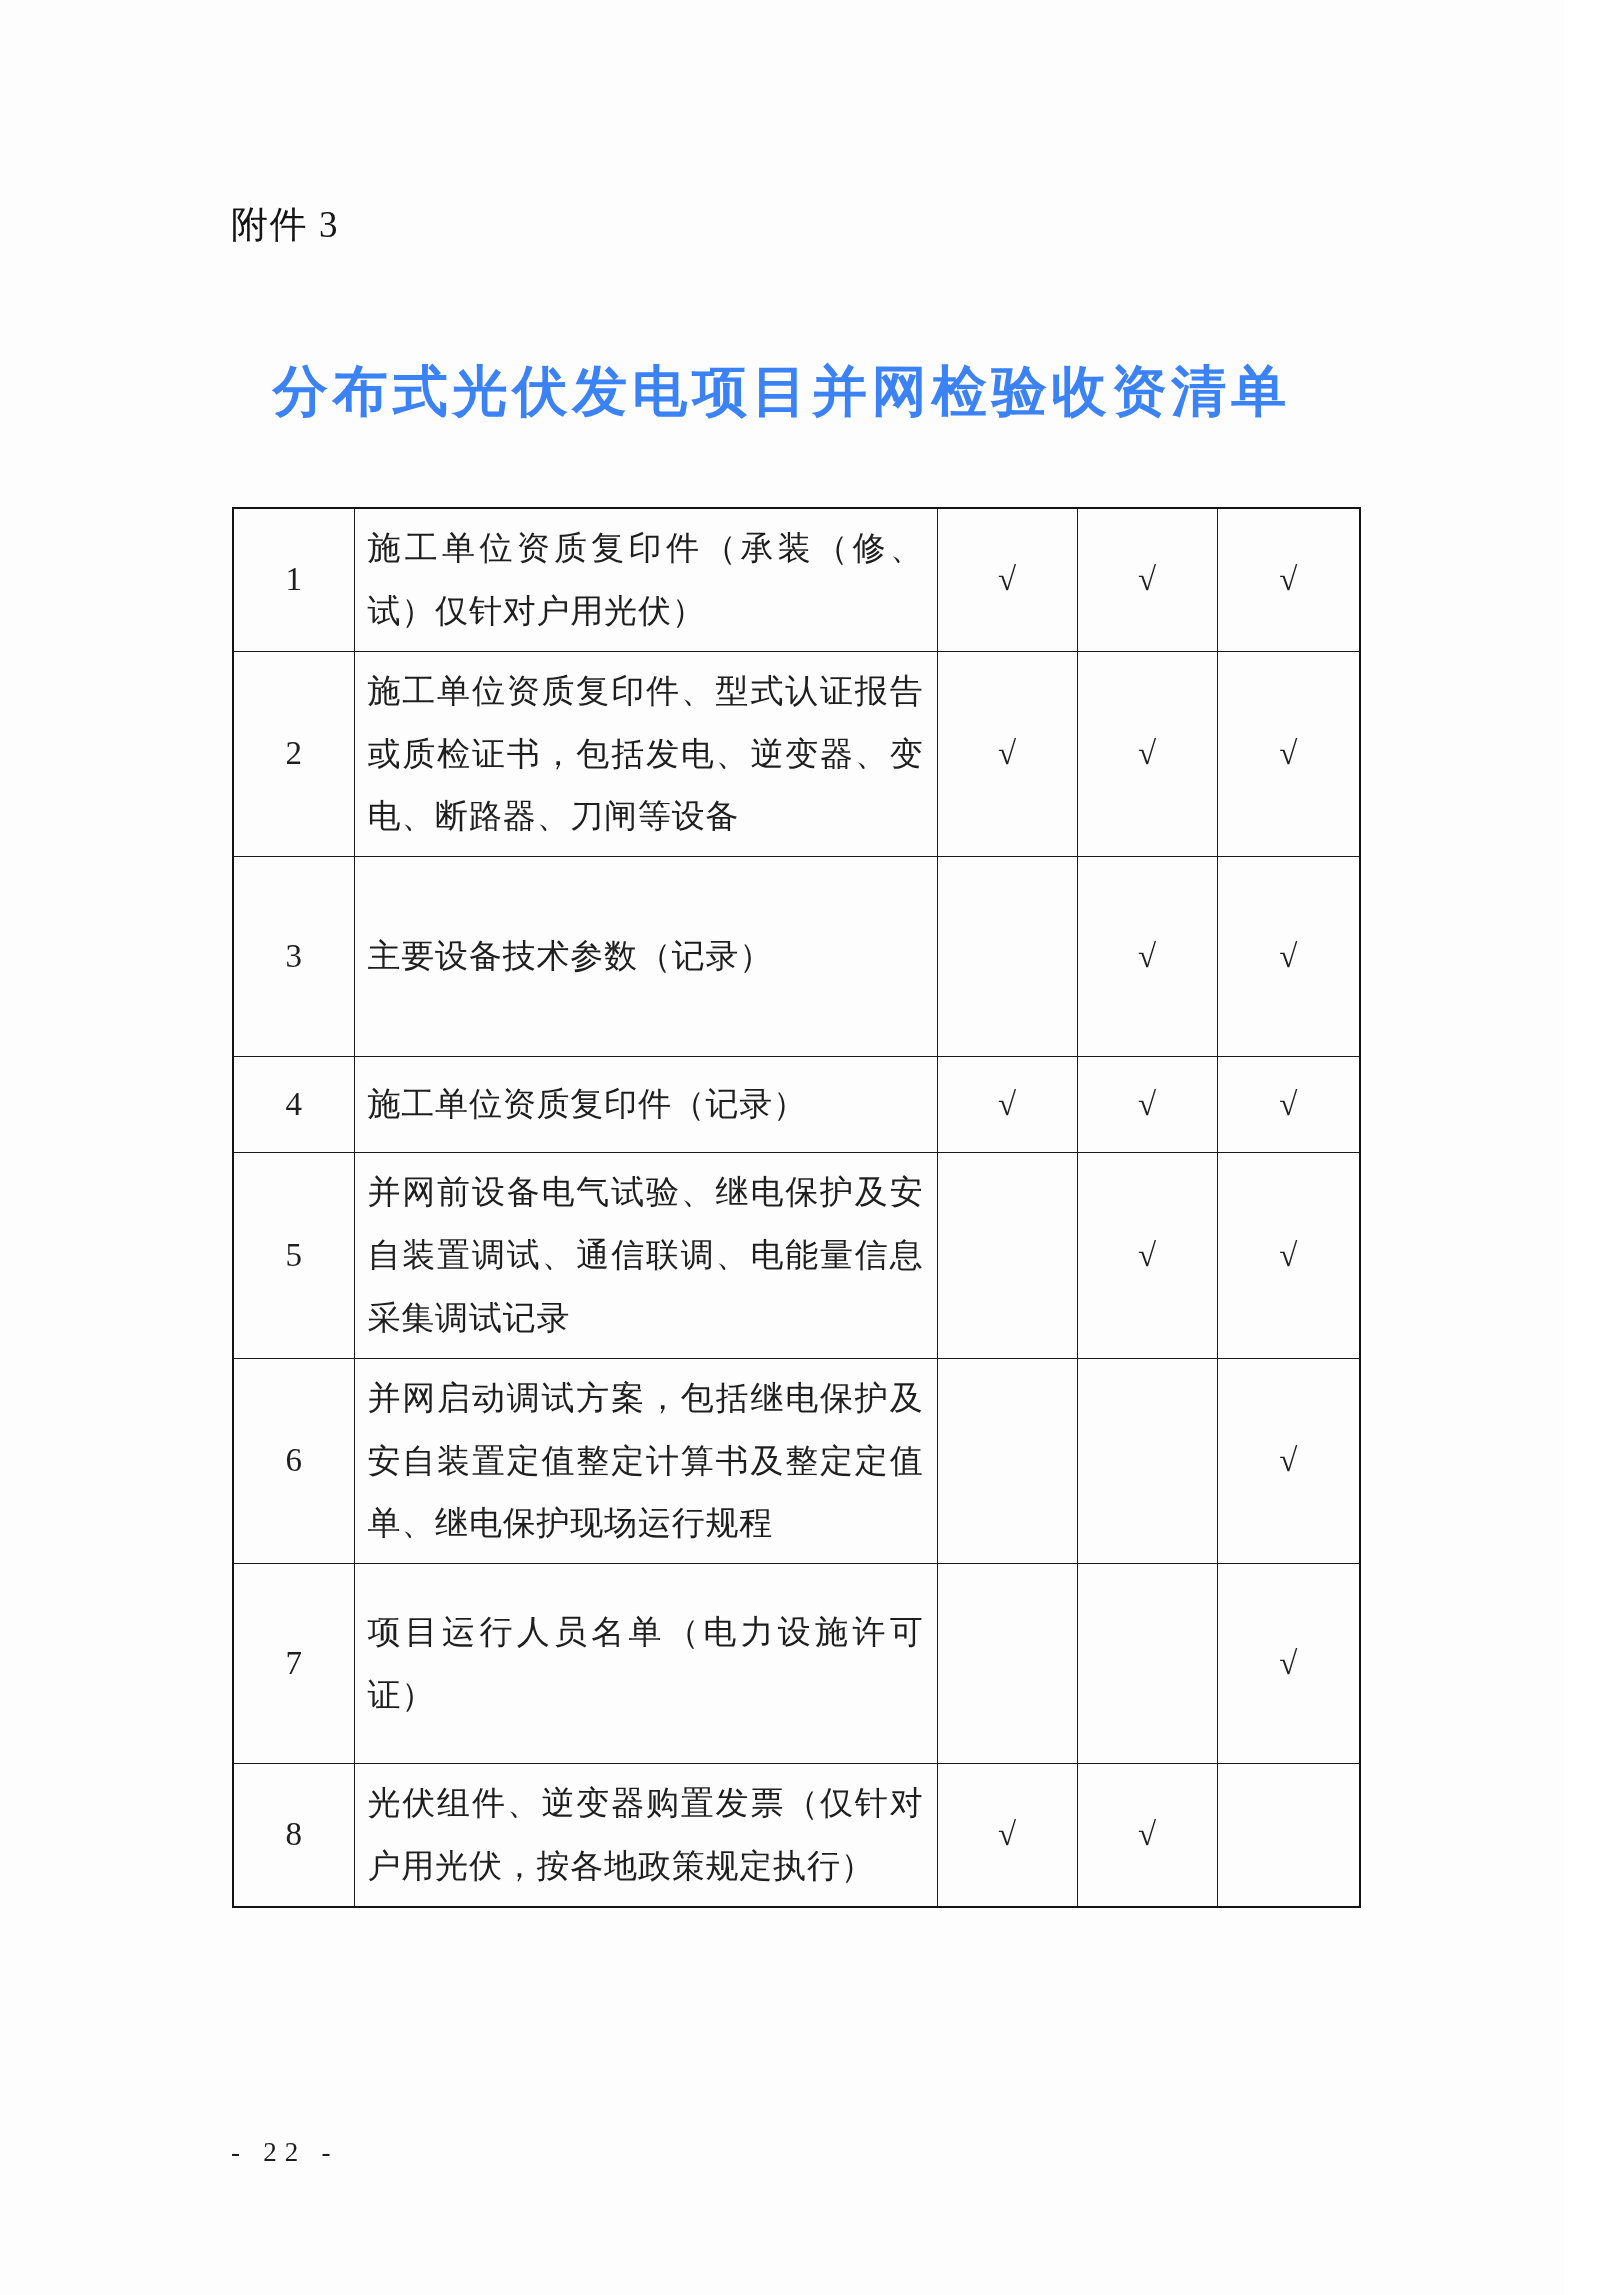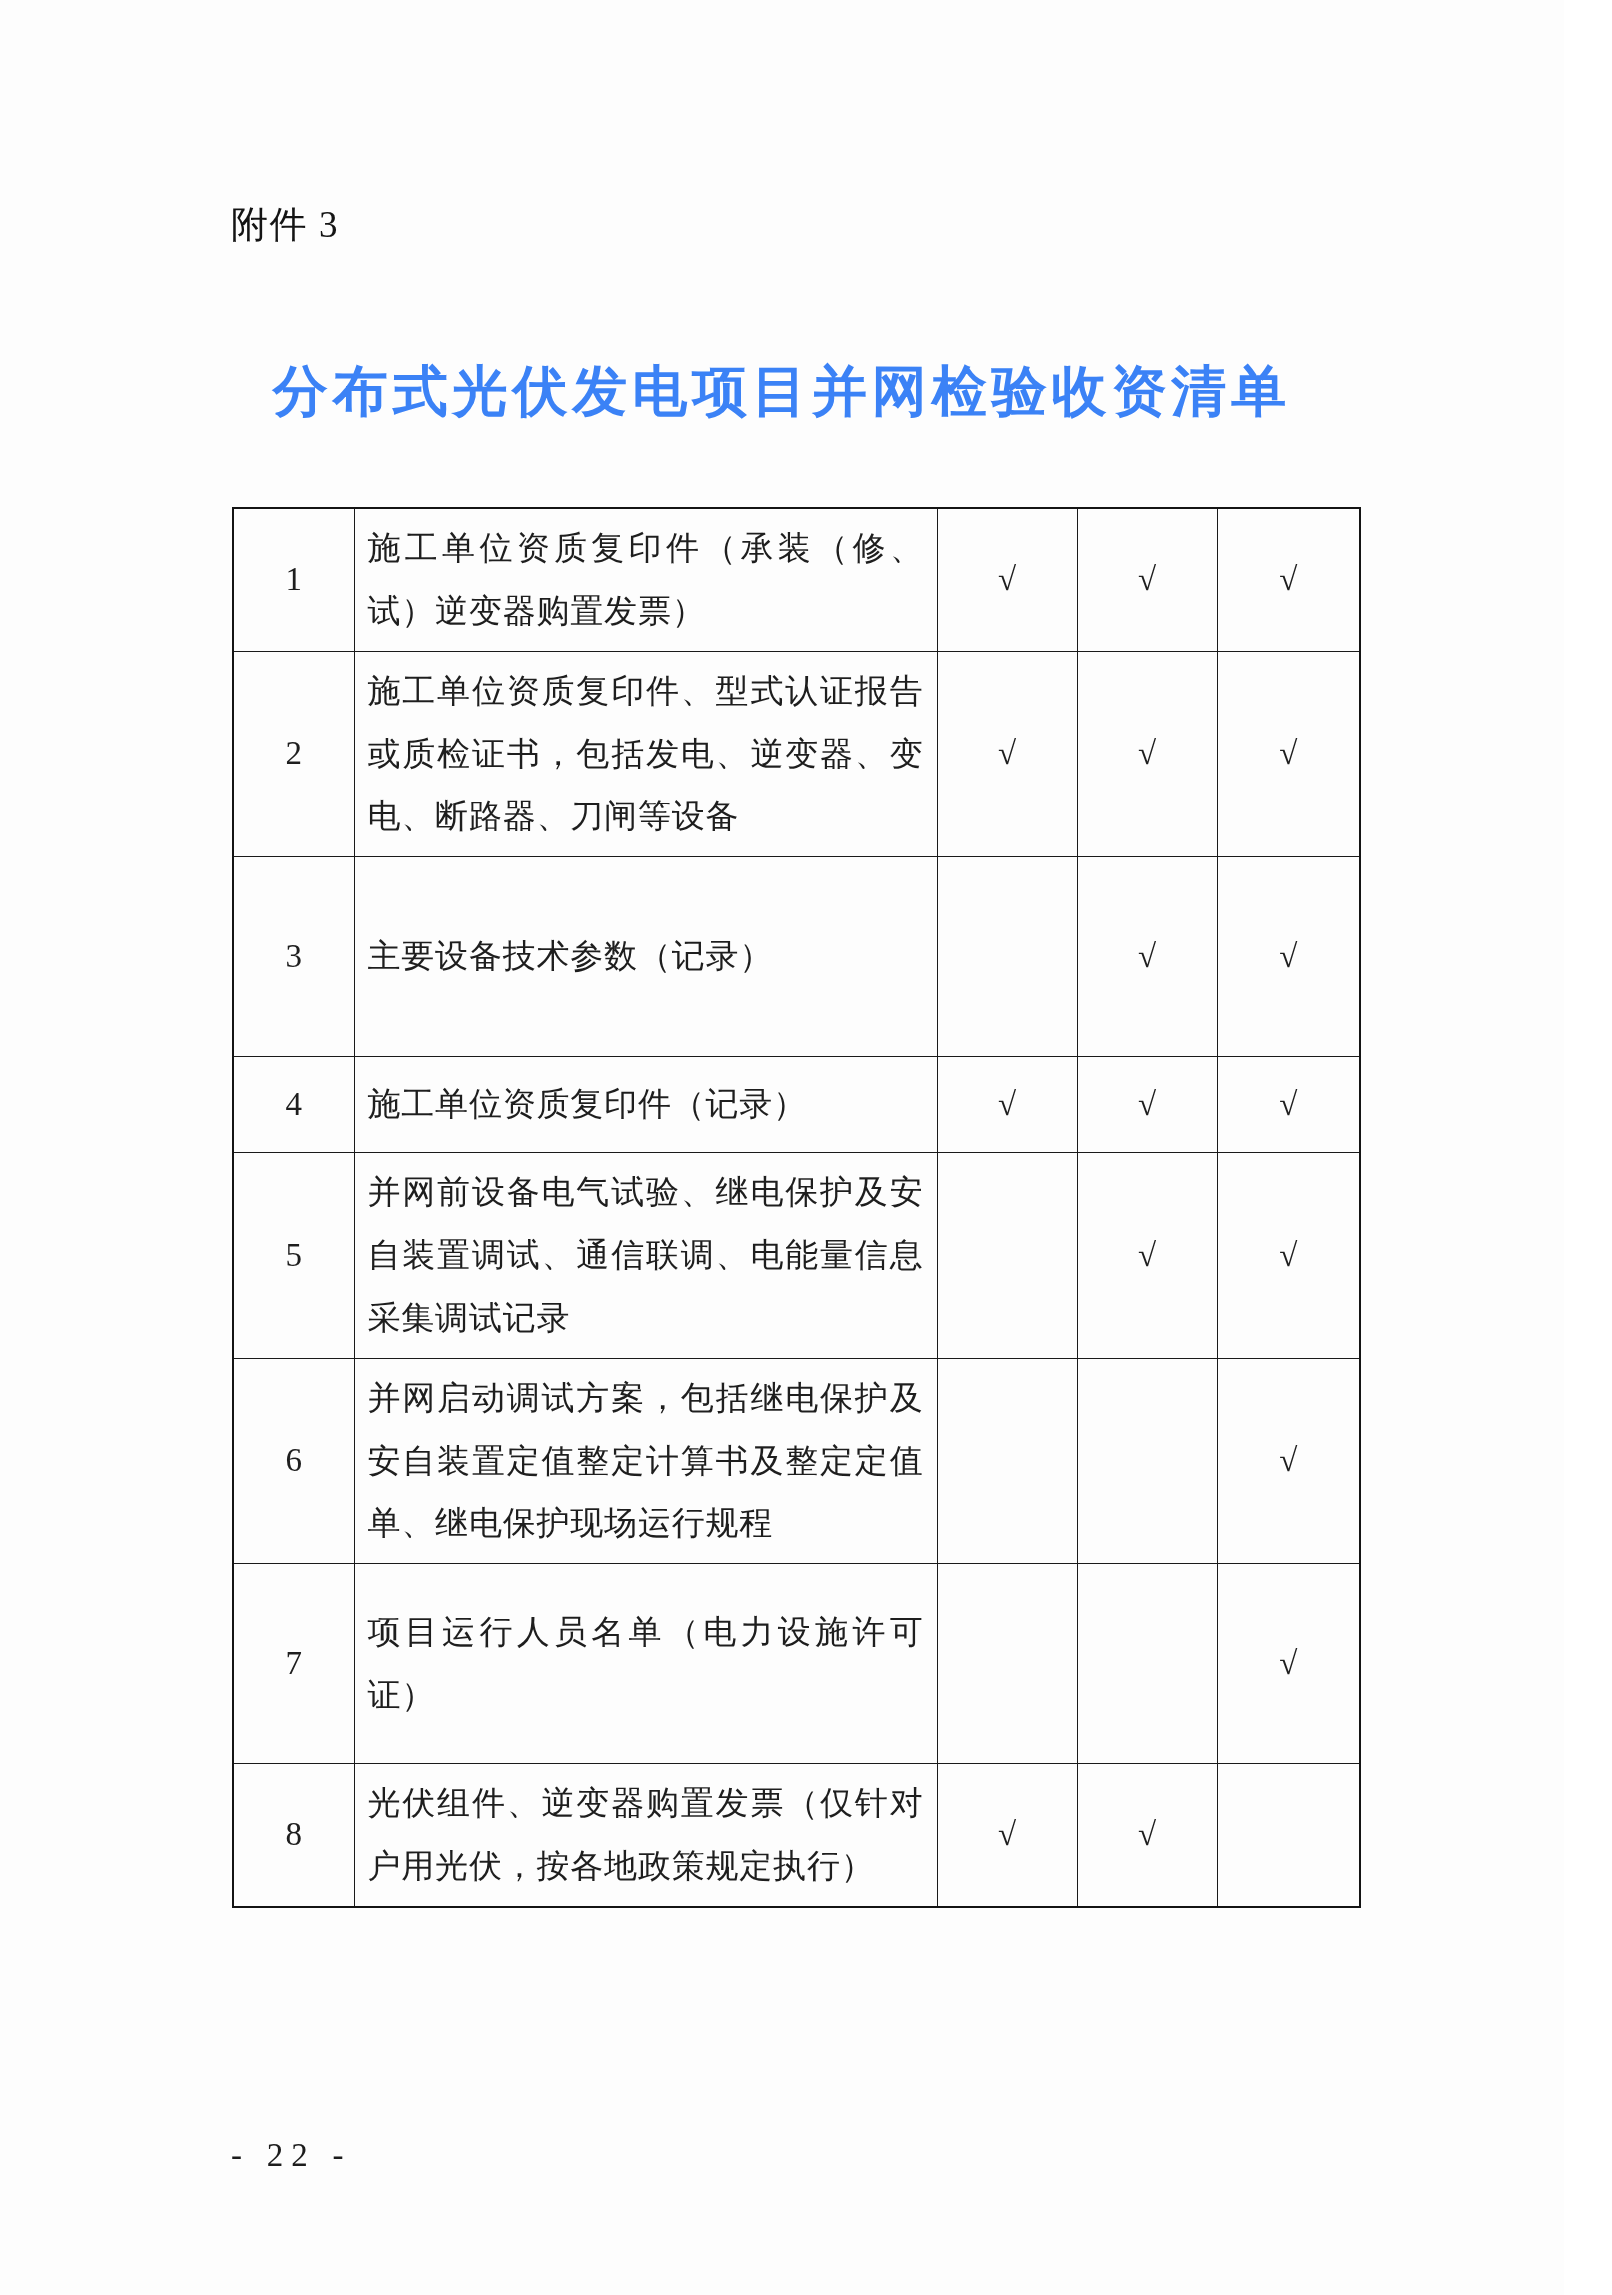--- a/index.html
+++ b/index.html
@@ -94,21 +94,21 @@
   .hdr-volt {
     font-weight: 700;
     font-size: 32px;
     letter-spacing: 0.8px;
   }
   .hl { display: block; }
   .pagenum {
     position: absolute;
     left: 231px;
     top: 2137px;
-    font-size: 33px;
+    font-size: 27px;
     letter-spacing: 8.2px;
     color: #1c1c1c;
   }
 </style>
 </head>
 <body>
 
 <div class="page">
 
   <div class="attachment">附件 3</div>
@@ -120,21 +120,21 @@
       <col style="width:121px">
       <col style="width:583px">
       <col style="width:140px">
       <col style="width:140px">
       <col style="width:143px">
     </colgroup>
     <tbody>
 
       <tr>
         <td class="c-index">1</td>
-        <td class="c-name">施工单位资质复印件（承装（修、试）逆变器购置发票）</td>
+        <td class="c-name">施工单位资质复印件（承装（修、试）仅针对户用光伏）</td>
         <td class="c-check">√</td>
         <td class="c-check">√</td>
         <td class="c-check">√</td>
       </tr>
 
       <tr>
         <td class="c-index">2</td>
         <td class="c-name">施工单位资质复印件、型式认证报告或质检证书，包括发电、逆变器、变电、断路器、刀闸等设备</td>
         <td class="c-check">√</td>
         <td class="c-check">√</td>

